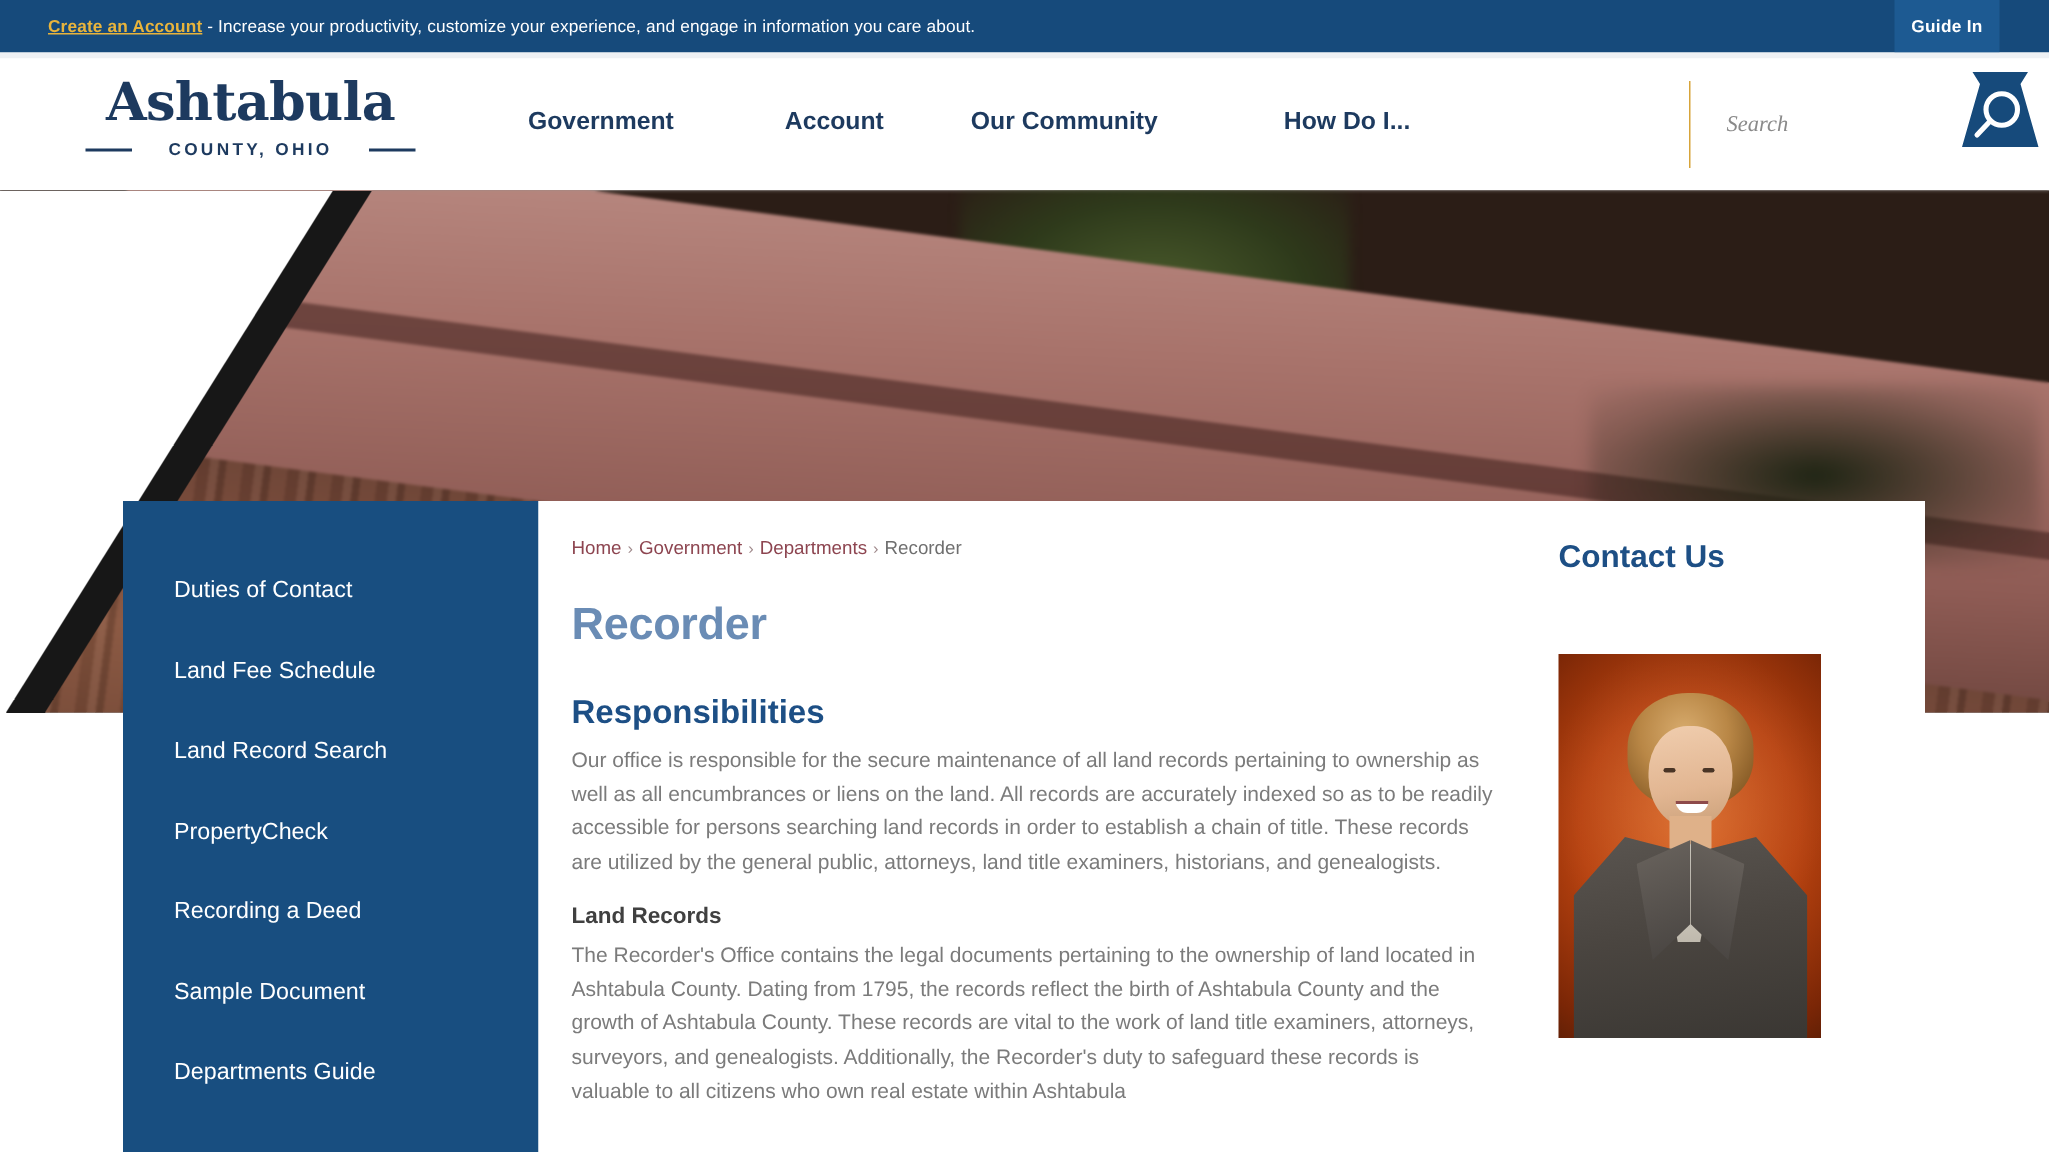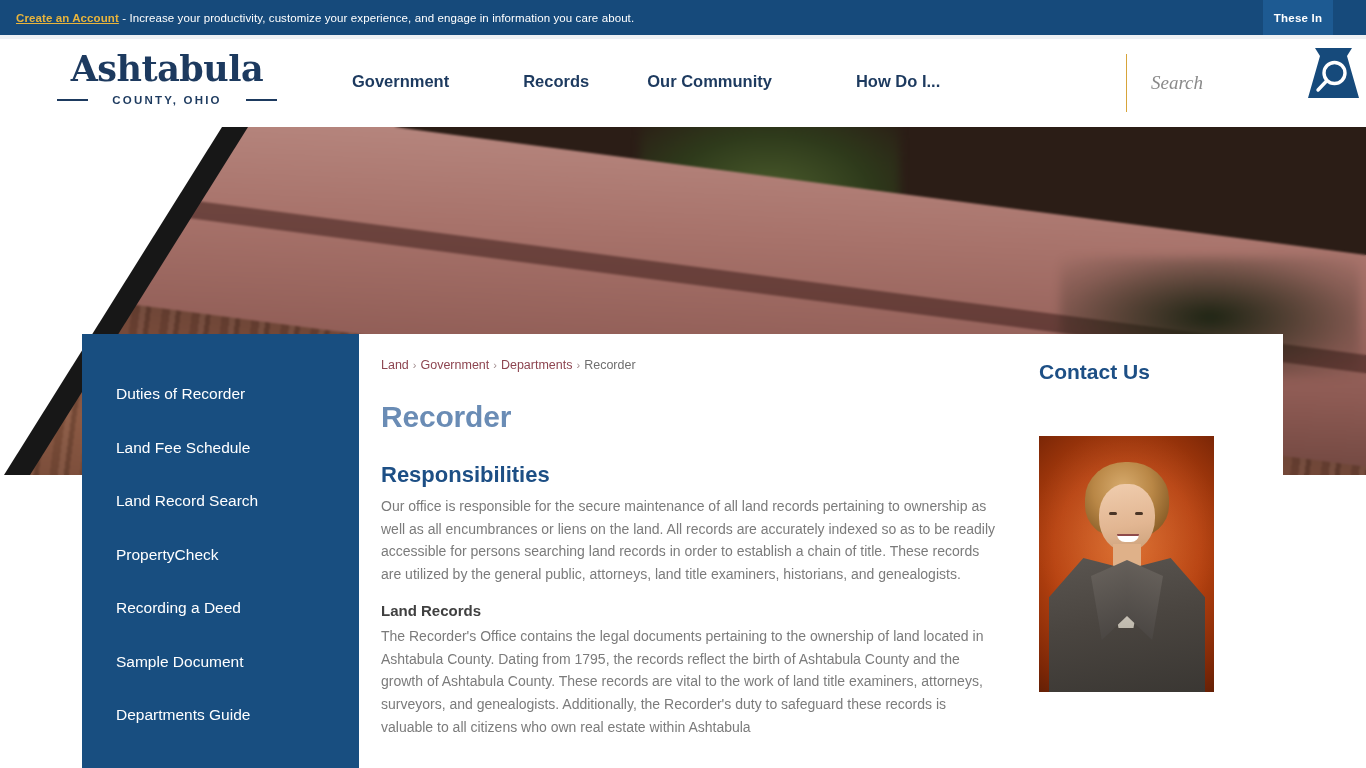--- a/index.html
+++ b/index.html
@@ -11,21 +11,21 @@
   }
 
   
   .topbar {
     position: absolute; top: 0; left: 0;
     width: 1366px; height: 35px;
     background: #164a7b;
     display: flex; align-items: center;
   }
   .topbar-msg {
-    margin-left: 16px;
+    margin-left: 32px;
     font-size: 11.5px; color: #ffffff;
     letter-spacing: .1px;
     white-space: nowrap;
   }
   .topbar-msg .acct {
     color: #e8b43c; font-weight: bold;
   }
   .signin {
     position: absolute; top: 0; right: 33px;
     width: 70px; height: 35px;
@@ -84,21 +84,21 @@
     position: absolute; right: 0; top: 0;
     height: 88px; display: flex; align-items: center;
   }
   .search-div {
     width: 1px; height: 58px; background: #d7a43a;
     margin-right: 24px;
   }
   .search-input {
     width: 215px; border: none; outline: none;
     font-family: "Liberation Serif", serif;
-    font-size: 19px; font-style: italic; color: #a16207;
+    font-size: 15px; font-style: italic; color: #a16207;
     background: transparent;
   }
   .search-input::placeholder { color: #8a8a8a; font-style: italic; }
   .search-btn {
     position: absolute; right: 0px; top: 46px;
     width: 65px; height: 57px;
     background: transparent; border: none; cursor: pointer;
   }
 
   
@@ -319,38 +319,38 @@
   }
 </style>
 </head>
 <body>
 
 <div class="topbar">
   <div class="topbar-msg">
     <a href="#" class="acct">Create an Account</a><span> - Increase your productivity, customize your experience, and engage in information you care about.</span>
   </div>
 </div>
-<div class="signin">These In</div>
+<div class="signin">Guide In</div>
 <div class="topbar-strip"></div>
 
 <div class="header">
 
   <div class="logo">
     <div class="logo-word">Ashtabula</div>
     <div class="logo-sub">
       <span class="rule"></span>
       <span class="txt">COUNTY, OHIO</span>
       <span class="rule"></span>
     </div>
   </div>
 
   <nav class="mainnav">
     <a href="#">Government</a>
     <span class="nav-gap"></span>
-    <a href="#">Records</a>
+    <a href="#">Account</a>
     <span class="nav-gap g2"></span>
     <a href="#">Our Community</a>
     <span class="nav-gap g3"></span>
     <a href="#">How Do I...</a>
   </nav>
 
   <div class="search-wrap">
     <div class="search-div"></div>
     <input class="search-input" type="text" placeholder="Search" style="">
   </div>
@@ -380,33 +380,33 @@
 </div>
 
 <div class="wedge">
   <div class="wedge-shadow"></div>
   <div class="wedge-white"></div>
 </div>
 
 <div class="content-card"></div>
 
 <div class="leftnav">
-  <a href="#">Duties of Recorder</a>
+  <a href="#">Duties of Contact</a>
   <a href="#">Land Fee Schedule</a>
   <a href="#">Land Record Search</a>
   <a href="#">PropertyCheck</a>
   <a href="#">Recording a Deed</a>
   <a href="#">Sample Document</a>
   <a href="#">Departments Guide</a>
 </div>
 
 <div class="main">
 
   <div class="breadcrumb">
-    <a href="#">Land</a><span class="sep">›</span><a href="#">Government</a><span class="sep">›</span><a href="#">Departments</a><span class="sep">›</span><span class="cur">Recorder</span>
+    <a href="#">Home</a><span class="sep">›</span><a href="#">Government</a><span class="sep">›</span><a href="#">Departments</a><span class="sep">›</span><span class="cur">Recorder</span>
   </div>
 
   <h1 class="page-title">Recorder</h1>
 
   <h2 class="sec">Responsibilities</h2>
   <p class="body">Our office is responsible for the secure maintenance of all land records pertaining to ownership as well as all encumbrances or liens on the land. All records are accurately indexed so as to be readily accessible for persons searching land records in order to establish a chain of title. These records are utilized by the general public, attorneys, land title examiners, historians, and genealogists.</p>
 
   <h3 class="sub">Land Records</h3>
   <p class="body">The Recorder's Office contains the legal documents pertaining to the ownership of land located in Ashtabula County. Dating from 1795, the records reflect the birth of Ashtabula County and the growth of Ashtabula County. These records are vital to the work of land title examiners, attorneys, surveyors, and genealogists. Additionally, the Recorder's duty to safeguard these records is valuable to all citizens who own real estate within Ashtabula</p>
 </div>

